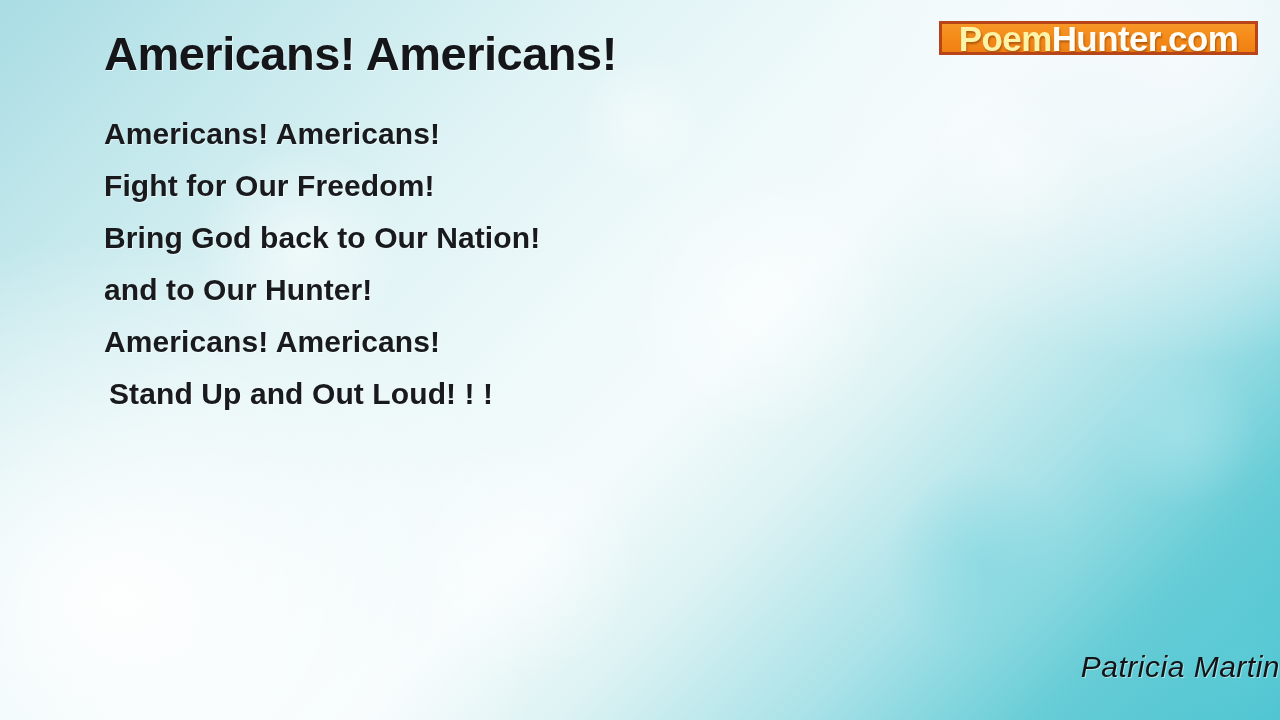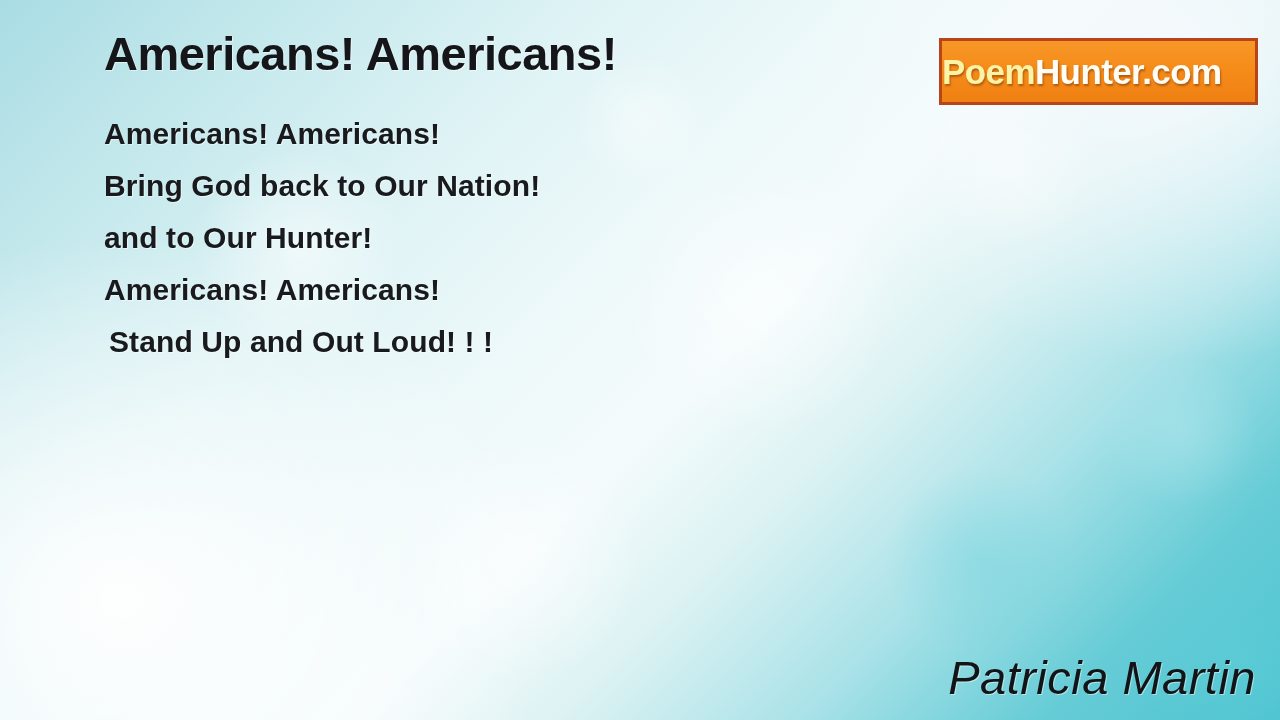--- a/index.html
+++ b/index.html
@@ -78,64 +78,64 @@
   .poem-line.indent {
     padding-left: 5px;
   }
 
   
   .logo-badge {
     position: absolute;
     left: 939px;
     top: 21px;
     width: 319px;
-    height: 67px;
+    height: 34px;
     box-sizing: border-box;
     border: 3px solid #b8441a;
     background: linear-gradient(180deg, #f79727 0%, #f58b19 48%, #ef8013 100%);
     display: flex;
     align-items: center;
-    justify-content: flex-start;
+    justify-content: center;
     overflow: hidden;
-    margin-top: 17px;
   }
   .logo-text {
     font-size: 35px;
     font-weight: bold;
     letter-spacing: -0.6px;
     white-space: nowrap;
     line-height: 1;
     text-shadow: 1px 2px 2px rgba(120,55,10,0.55);
   }
   .logo-poem  { color: #fdf3a6; }
   .logo-rest  { color: #fffdf5; }
 
   
   .poem-author {
     position: absolute;
-    right: 24px;
+    right: 0;
     top: 650px;
-    font-size: 47px;
+    font-size: 30px;
     font-style: italic;
     font-weight: normal;
     color: #121417;
     white-space: nowrap;
     letter-spacing: 0.5px;
     text-shadow: 1px 1px 0 rgba(255,255,255,0.45);
   }
 </style>
 </head>
 <body>
 
 <div class="poem-canvas">
 
   <div class="poem-title">Americans! Americans!</div>
 
   <div class="poem-body">
       <div class="poem-line">Americans! Americans!</div>
+      <div class="poem-line">Fight for Our Freedom!</div>
       <div class="poem-line">Bring God back to Our Nation!</div>
       <div class="poem-line">and to Our Hunter!</div>
       <div class="poem-line">Americans! Americans!</div>
       <div class="poem-line indent">Stand Up and Out Loud! ! !</div>
     </div>
 
   <div class="logo-badge">
     <span class="logo-text"><span class="logo-poem">Poem</span><span class="logo-rest">Hunter.com</span></span>
   </div>
 

